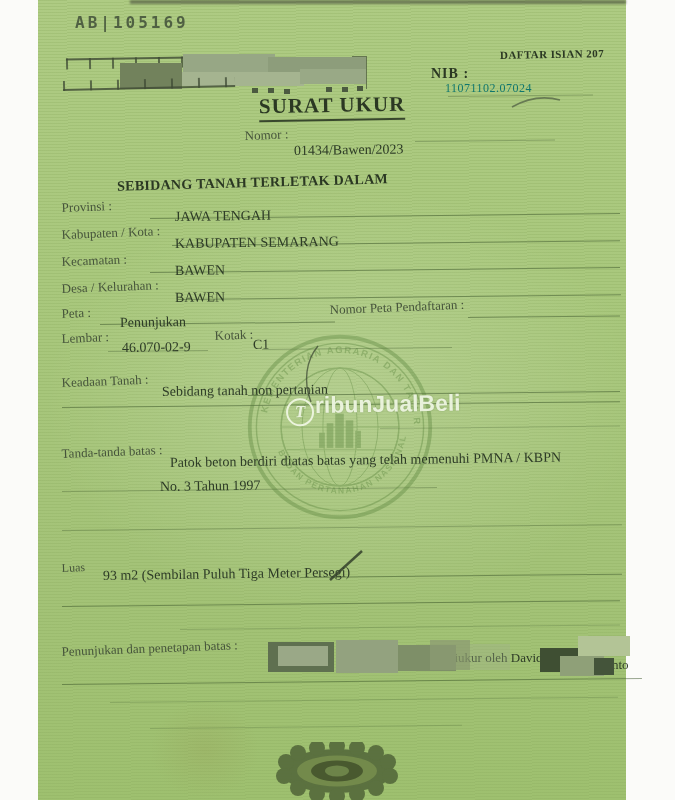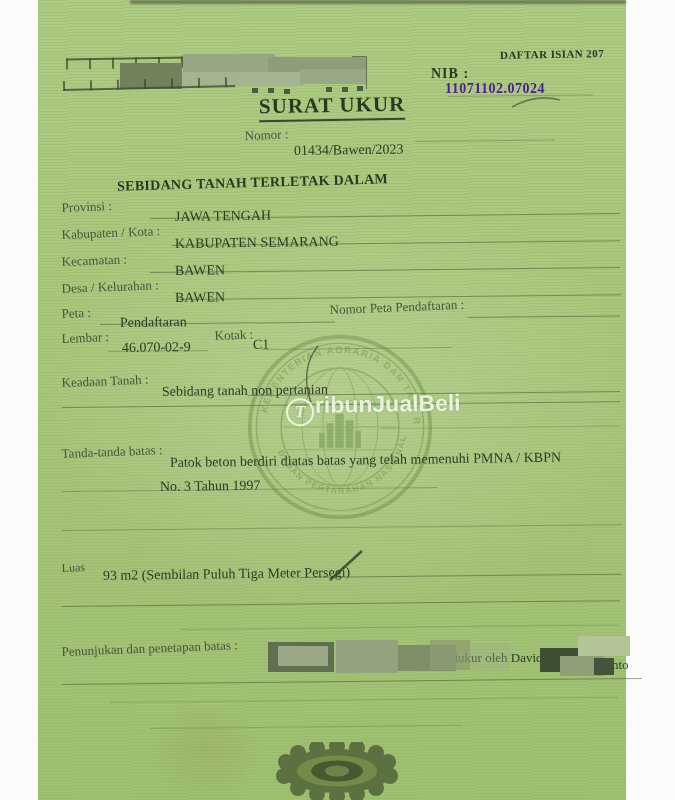--- a/index.html
+++ b/index.html
@@ -12,21 +12,21 @@
       linear-gradient(180deg,#aecb83 0%,#a9c87d 35%,#a4c378 70%,#9ec06f 100%);}
   .paper-top-shadow{position:absolute;left:130px;top:0;width:496px;height:4px;z-index:1;
     background:rgba(58,60,50,0.55);filter:blur(1px);}
   .smudge{position:absolute;left:150px;top:700px;width:110px;height:100px;z-index:1;border-radius:50%;
     background:radial-gradient(ellipse at center, rgba(150,150,80,0.22), rgba(0,0,0,0) 70%);}
   .t{position:absolute;white-space:nowrap;z-index:2;}
   .stamp{font-family:"DejaVu Sans Mono",monospace;font-weight:bold;font-size:16px;
     letter-spacing:3px;color:rgba(72,88,62,0.92);}
   .di{font-size:11px;font-weight:bold;color:#2b3823;letter-spacing:0.4px;transform:rotate(-1deg);}
   .nib-l{font-size:14px;font-weight:bold;color:#2b3823;letter-spacing:1px;}
-  .nib-v{font-size:14px;color:#4c1d95;letter-spacing:0.5px;font-weight:bold;}
+  .nib-v{font-size:12px;color:#0f766e;letter-spacing:0.5px;}
   .title{font-size:21px;font-weight:bold;letter-spacing:1px;color:#2b3823;
     border-bottom:2.5px solid rgba(43,56,35,0.9);padding-bottom:1px;transform:rotate(-1deg);}
   .heading{font-size:14px;font-weight:bold;color:#2b3823;letter-spacing:0.3px;transform:rotate(-1.6deg);}
   .label{font-size:13px;color:#46543b;transform:rotate(-2.2deg);transform-origin:left bottom;}
   .value{font-size:14px;color:#2e3c27;transform:rotate(-0.8deg);transform-origin:left bottom;}
   .small{font-size:12px;}
   .rline{position:absolute;height:1px;background:rgba(56,82,40,0.5);z-index:1;
     transform:rotate(-0.6deg);transform-origin:left center;}
   .rline.faint{background:rgba(56,82,40,0.32);}
   .rline.vfaint{background:rgba(56,82,40,0.22);}
@@ -53,20 +53,21 @@
 </style>
 </head>
 <body>
 
 <div class="canvas">
 
   <div class="paper"></div>
   <div class="paper-top-shadow"></div>
   <div class="smudge"></div>
 
+  <div class="t stamp" style="left:75px;top:13px;">AB|105169</div>
 
   <div>
     <div class="comb-top" style="left:66px;top:57px;width:182px;"></div>
     <div class="mz" style="left:183px;top:54px;width:92px;height:21px;background:#97a785;"></div>
     <div class="mz" style="left:268px;top:57px;width:98px;height:17px;background:#8d9d7b;"></div>
     <div class="mz" style="left:120px;top:63px;width:62px;height:26px;background:#72825c;"></div>
     <div class="mz" style="left:182px;top:72px;width:122px;height:14px;background:#a5b490;"></div>
     <div class="mz" style="left:300px;top:69px;width:66px;height:15px;background:#99a986;"></div>
     <div class="comb-bottom" style="left:63px;top:79px;width:172px;"></div>
     <div class="bracket" style="left:352px;top:56px;"></div>
@@ -101,21 +102,21 @@
 
   <div class="t label" style="left:62px;top:254px;">Kecamatan :</div>
   <div class="t value" style="left:175px;top:263px;">BAWEN</div>
   <div class="rline" style="left:150px;top:272px;width:470px;"></div>
 
   <div class="t label" style="left:62px;top:281px;">Desa / Kelurahan :</div>
   <div class="t value" style="left:175px;top:290px;">BAWEN</div>
   <div class="rline" style="left:178px;top:299px;width:443px;"></div>
 
   <div class="t label" style="left:62px;top:306px;">Peta :</div>
-  <div class="t value" style="left:120px;top:315px;">Pendaftaran</div>
+  <div class="t value" style="left:120px;top:315px;">Penunjukan</div>
   <div class="rline" style="left:100px;top:324px;width:235px;"></div>
   <div class="t label" style="left:330px;top:302px;">Nomor Peta Pendaftaran :</div>
   <div class="rline" style="left:468px;top:317px;width:152px;"></div>
 
   <div class="t label" style="left:62px;top:331px;">Lembar :</div>
   <div class="t value" style="left:122px;top:340px;">46.070-02-9</div>
   <div class="rline faint" style="left:108px;top:351px;width:100px;"></div>
   <div class="t label" style="left:215px;top:328px;">Kotak :</div>
   <div class="t value" style="left:253px;top:337px;">C1</div>
   <div class="rline faint" style="left:262px;top:349px;width:190px;"></div>

